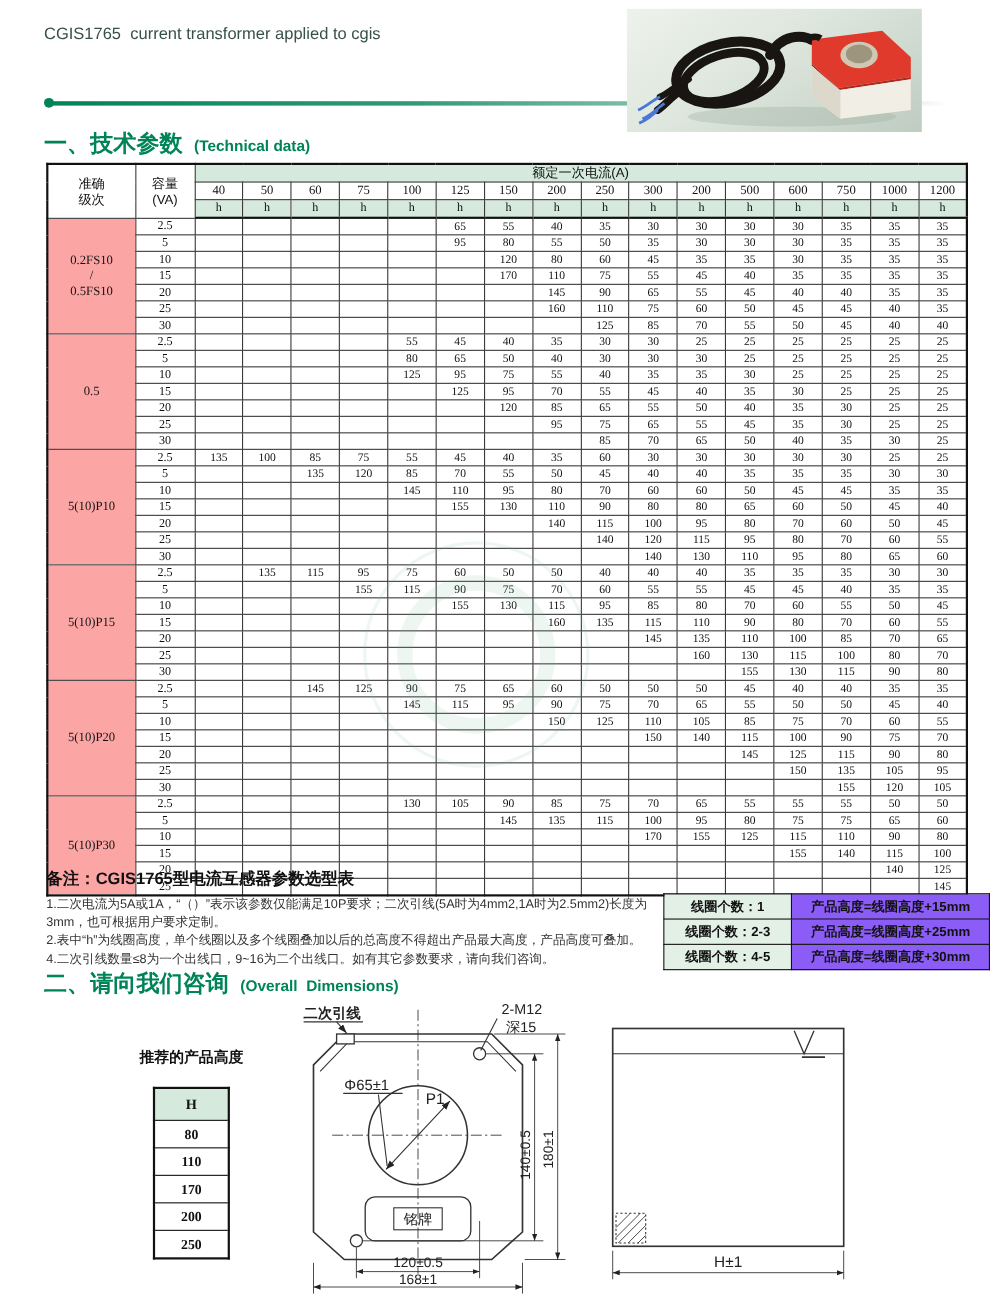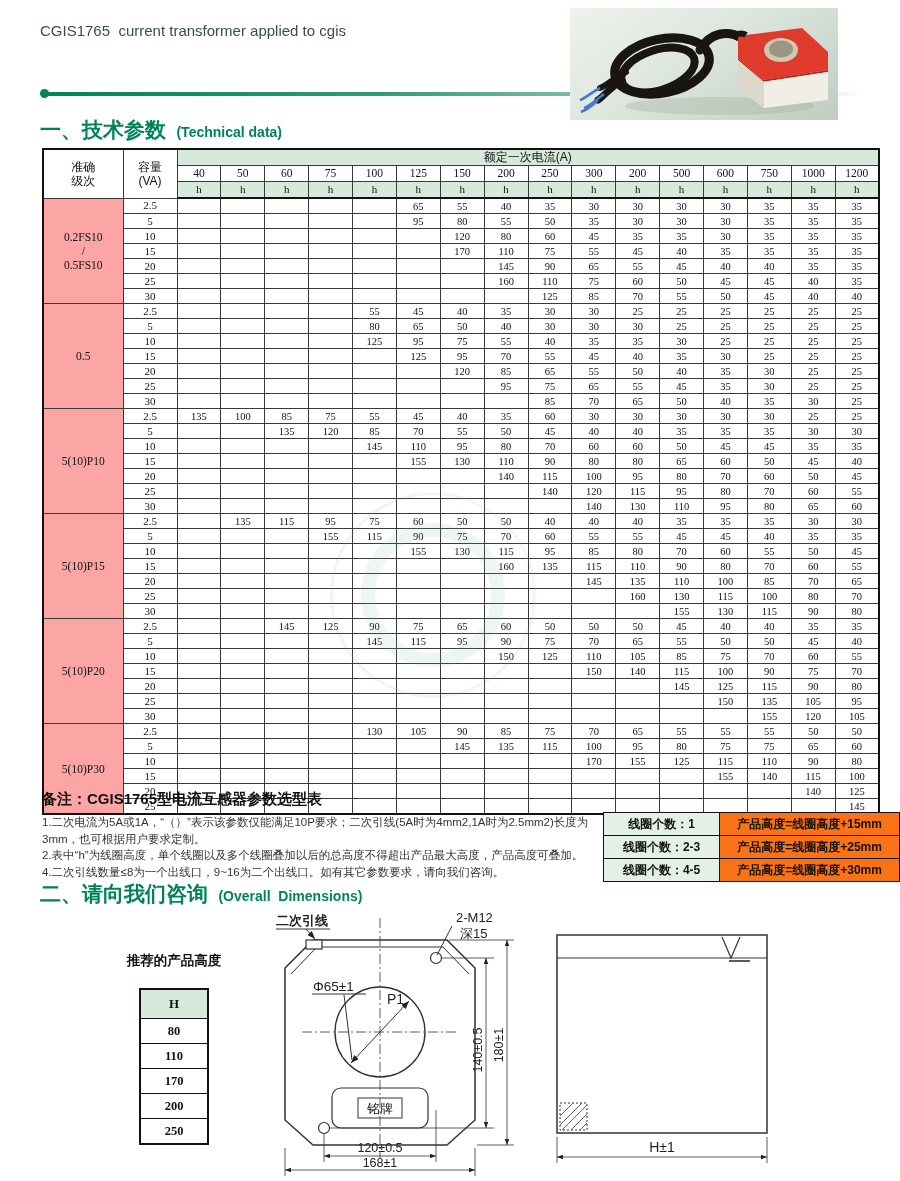--- a/index.html
+++ b/index.html
@@ -51,21 +51,21 @@
   
   .notes{position:absolute;left:42px;top:790px;width:558px;}
   .notes .nt{font-size:15px;font-weight:bold;color:#111;margin-bottom:5px;}
   .notes .nl{font-size:11.5px;color:#333;line-height:1.45;}
 
   
   .coil-tbl{position:absolute;left:603px;top:812px;border-collapse:collapse;font-size:12px;font-weight:600;color:#111;
             font-family:"Liberation Sans",sans-serif;}
   .coil-tbl td{border:1.6px solid #111;height:22px;text-align:center;padding:0 6px;}
   .coil-tbl td.c1{width:104px;background:#e2f0e6;}
-  .coil-tbl td.c2{width:168px;background:#f97316;}
+  .coil-tbl td.c2{width:168px;background:#8b5cf6;}
 
   
   .ht-block{position:absolute;left:108px;top:952px;width:132px;text-align:center;}
   .ht-block .ht-title{font-size:13.5px;font-weight:bold;color:#111;margin-bottom:18px;}
   .ht-tbl{border-collapse:collapse;margin:0 auto;font-family:"Liberation Serif",serif;color:#111;
           border:2px solid #111;}
   .ht-tbl td{border:1.3px solid #111;width:64px;height:22px;text-align:center;font-size:12.5px;font-weight:bold;}
   .ht-tbl td.hh{background:#d5e9dc;height:26px;font-size:13px;}
 
   

